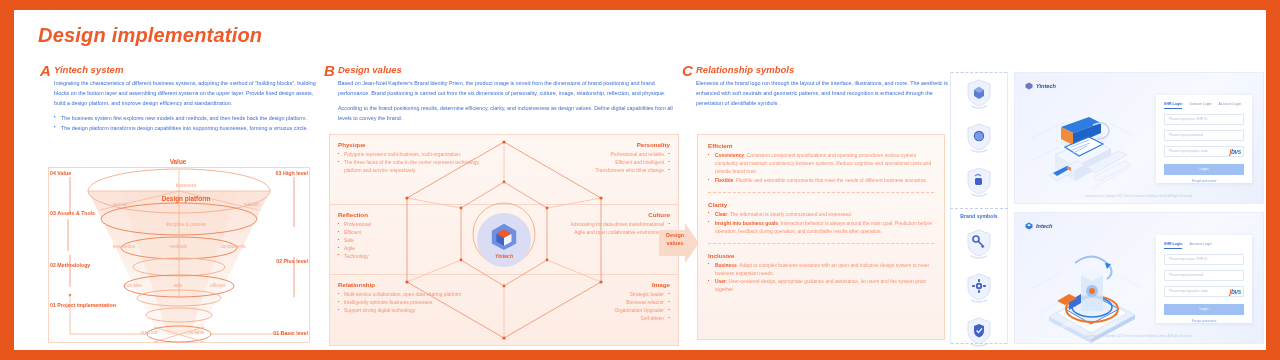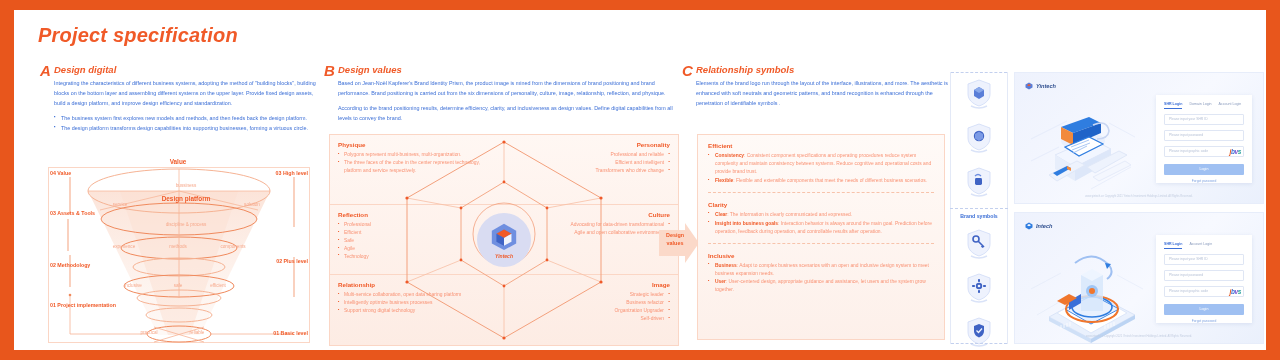--- a/index.html
+++ b/index.html
@@ -233,25 +233,25 @@
     position: absolute; left: 0; bottom: 5px; width: 100%;
     text-align: center; font-size: 2.7px; color: #c3cde0;
   }
   .illus { position: absolute; left: 16px; top: 26px; }
 </style>
 </head>
 <body>
 
 <div class="frame">
 
-  <div class="page-title">Project specification</div>
+  <div class="page-title">Design implementation</div>
 
   <div class="sec" id="sectionA">
     <div class="sec-letter">A</div>
-    <div class="sec-title">Design digital</div>
+    <div class="sec-title">Yintech system</div>
     <div class="sec-body">
       <p>Integrating the characteristics of different business systems, adopting the method of "building blocks", building blocks on the bottom layer and assembling different systems on the upper layer. Provide fixed design assets, build a design platform, and improve design efficiency and standardization.</p>
       <ul>
         <li>The business system first explores new models and methods, and then feeds back the design platform.</li>
         <li>The design platform transforms design capabilities into supporting businesses, forming a virtuous circle.</li>
       </ul>
     </div>
   </div>
 
   <div class="funnel-wrap">

